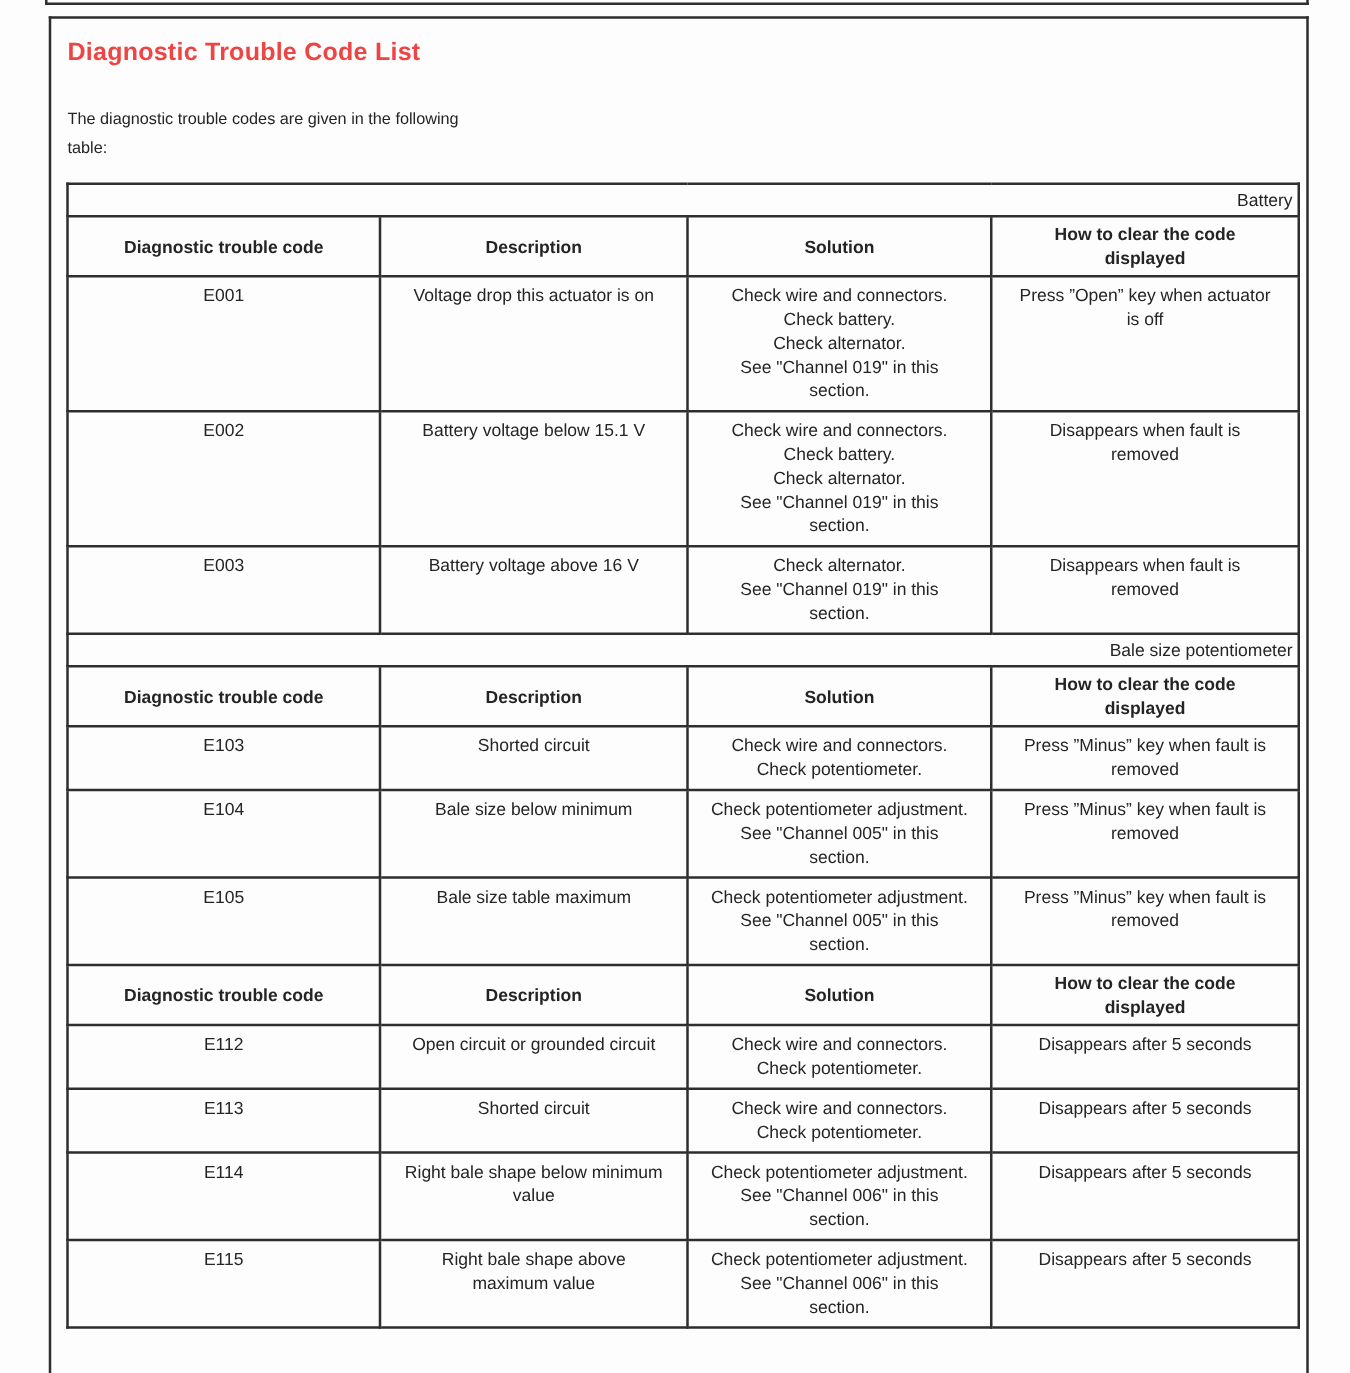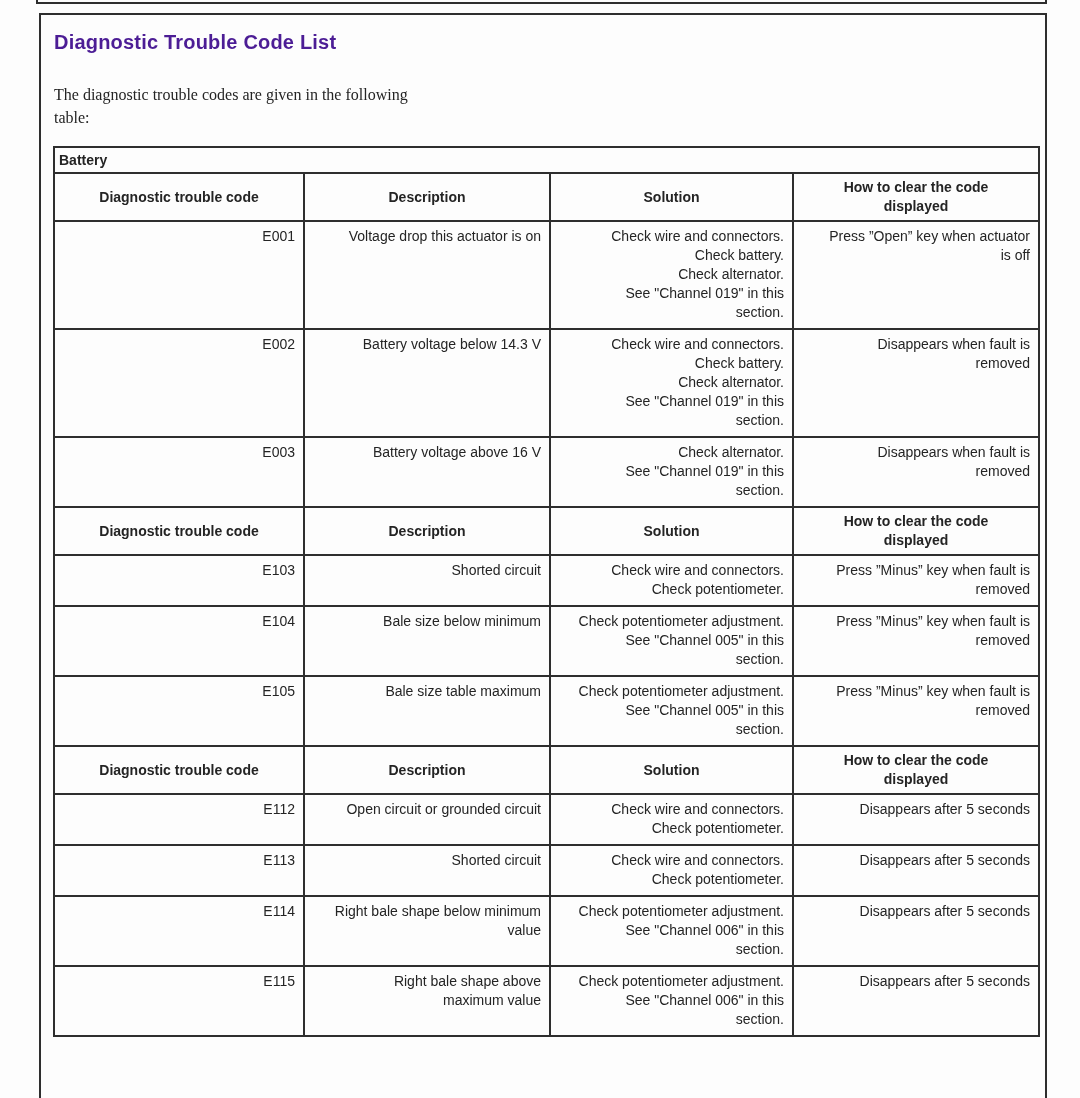--- a/index.html
+++ b/index.html
@@ -29,61 +29,60 @@
     height: 1100px;
     box-sizing: border-box;
     border: 2px solid #2e2e2e;
     border-bottom: none;
     padding-left: 12px;
   }
   .page-title {
     margin: 16px 0 0 1px;
     font-size: 20px;
     font-weight: bold;
-    color: #4c1d95;
+    color: #ef4444;
     letter-spacing: 0.2px;
   }
   .intro-text {
     margin: 29px 0 0 1px;
-    font-size: 16px;
+    font-size: 13px;
     line-height: 23px;
     white-space: pre-line;
-    font-family: Liberation Serif, serif;
   }
   table.dtc-table {
     margin-top: 17px;
     width: 985px;
     border-collapse: collapse;
     table-layout: fixed;
     font-size: 14px;
   }
   table.dtc-table td, table.dtc-table th {
     border: 2px solid #2e2e2e;
     white-space: pre-line;
   }
   tr.section-row td {
-    font-weight: bold;
-    text-align: left;
+    font-weight: normal;
+    text-align: right;
     padding: 2px 4px;
     font-size: 14px;
     height: 20px;
     vertical-align: middle;
   }
   tr.head-row th {
     font-weight: bold;
     text-align: center;
     vertical-align: middle;
     padding: 4px 6px;
     font-size: 14px;
     line-height: 19px;
     height: 37px;
   }
   tr.data-row td {
     vertical-align: top;
-    text-align: right;
+    text-align: center;
     padding: 5px 8px 6px 8px;
     line-height: 19px;
   }
   col.c1 { width: 250px; }
   col.c2 { width: 246px; }
   col.c3 { width: 243px; }
   col.c4 { width: 246px; }
 </style>
 </head>
 <body>
@@ -119,37 +118,40 @@
           <td>Check wire and connectors.
 Check battery.
 Check alternator.
 See "Channel 019" in this
 section.</td>
           <td>Press ”Open” key when actuator
 is off</td>
         </tr>
         <tr class="data-row">
           <td>E002</td>
-          <td>Battery voltage below 14.3 V</td>
+          <td>Battery voltage below 15.1 V</td>
           <td>Check wire and connectors.
 Check battery.
 Check alternator.
 See "Channel 019" in this
 section.</td>
           <td>Disappears when fault is
 removed</td>
         </tr>
         <tr class="data-row">
           <td>E003</td>
           <td>Battery voltage above 16 V</td>
           <td>Check alternator.
 See "Channel 019" in this
 section.</td>
           <td>Disappears when fault is
 removed</td>
+        </tr>
+        <tr class="section-row">
+          <td colspan="4">Bale size potentiometer</td>
         </tr>
         <tr class="head-row">
           <th>Diagnostic trouble code</th>
           <th>Description</th>
           <th>Solution</th>
           <th>How to clear the code
 displayed</th>
         </tr>
         <tr class="data-row">
           <td>E103</td>

